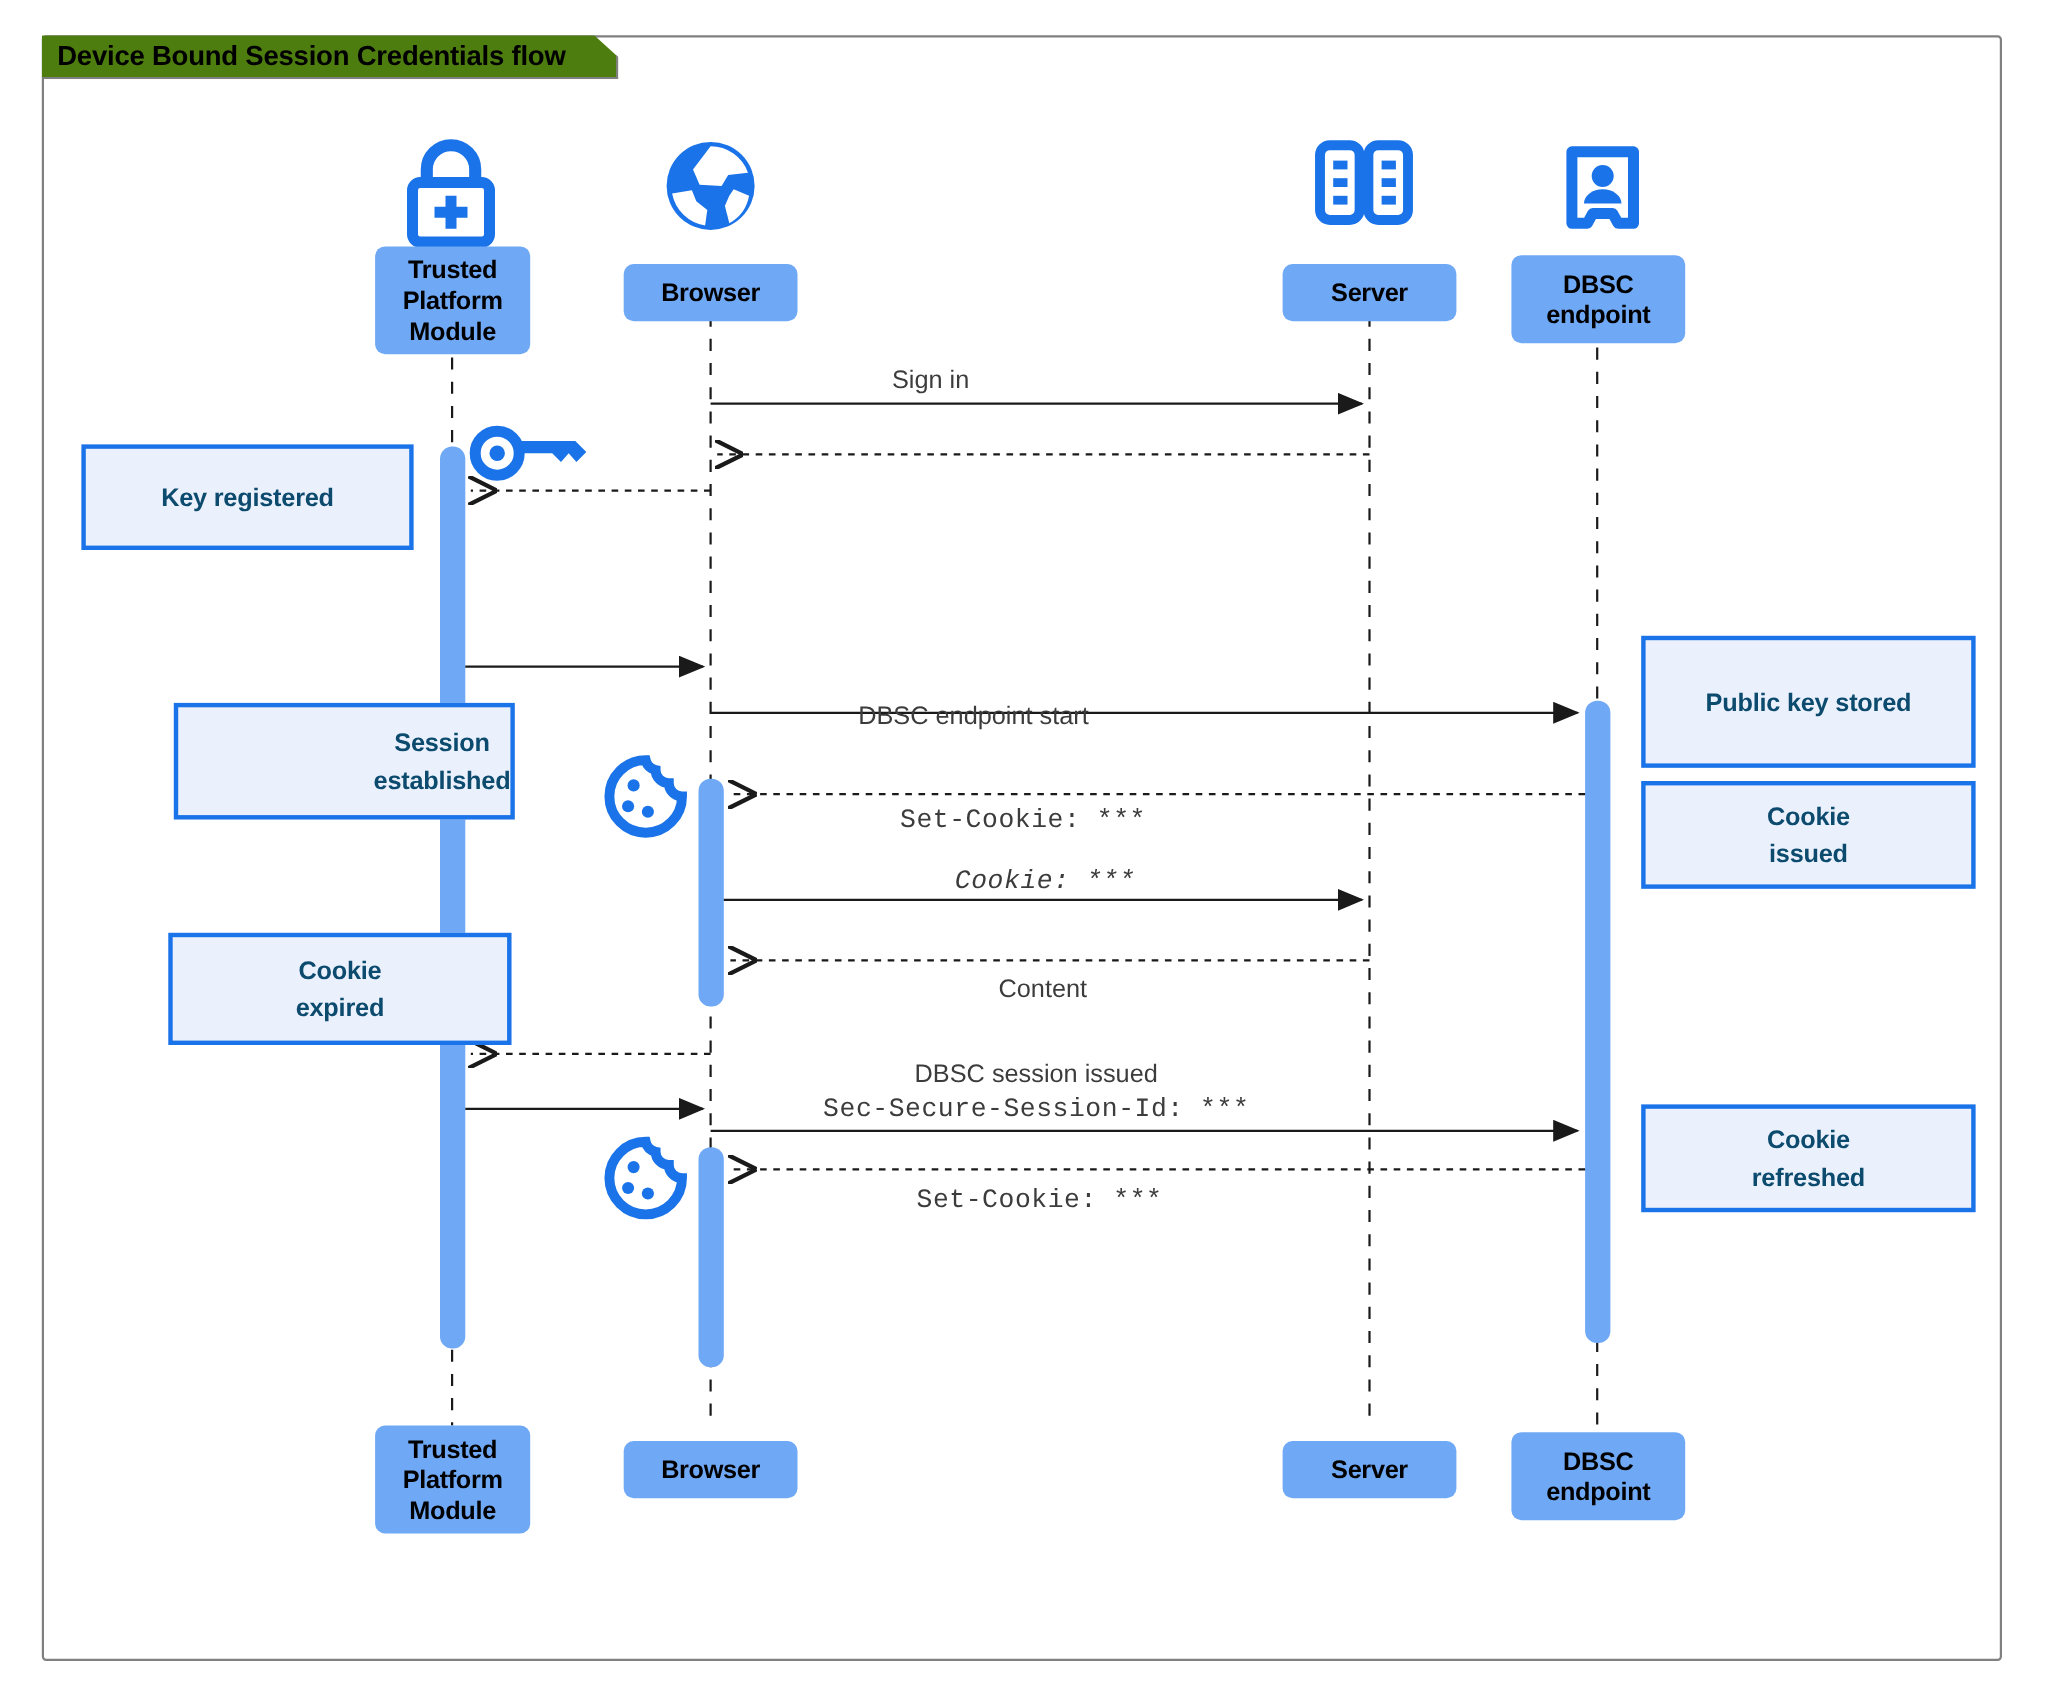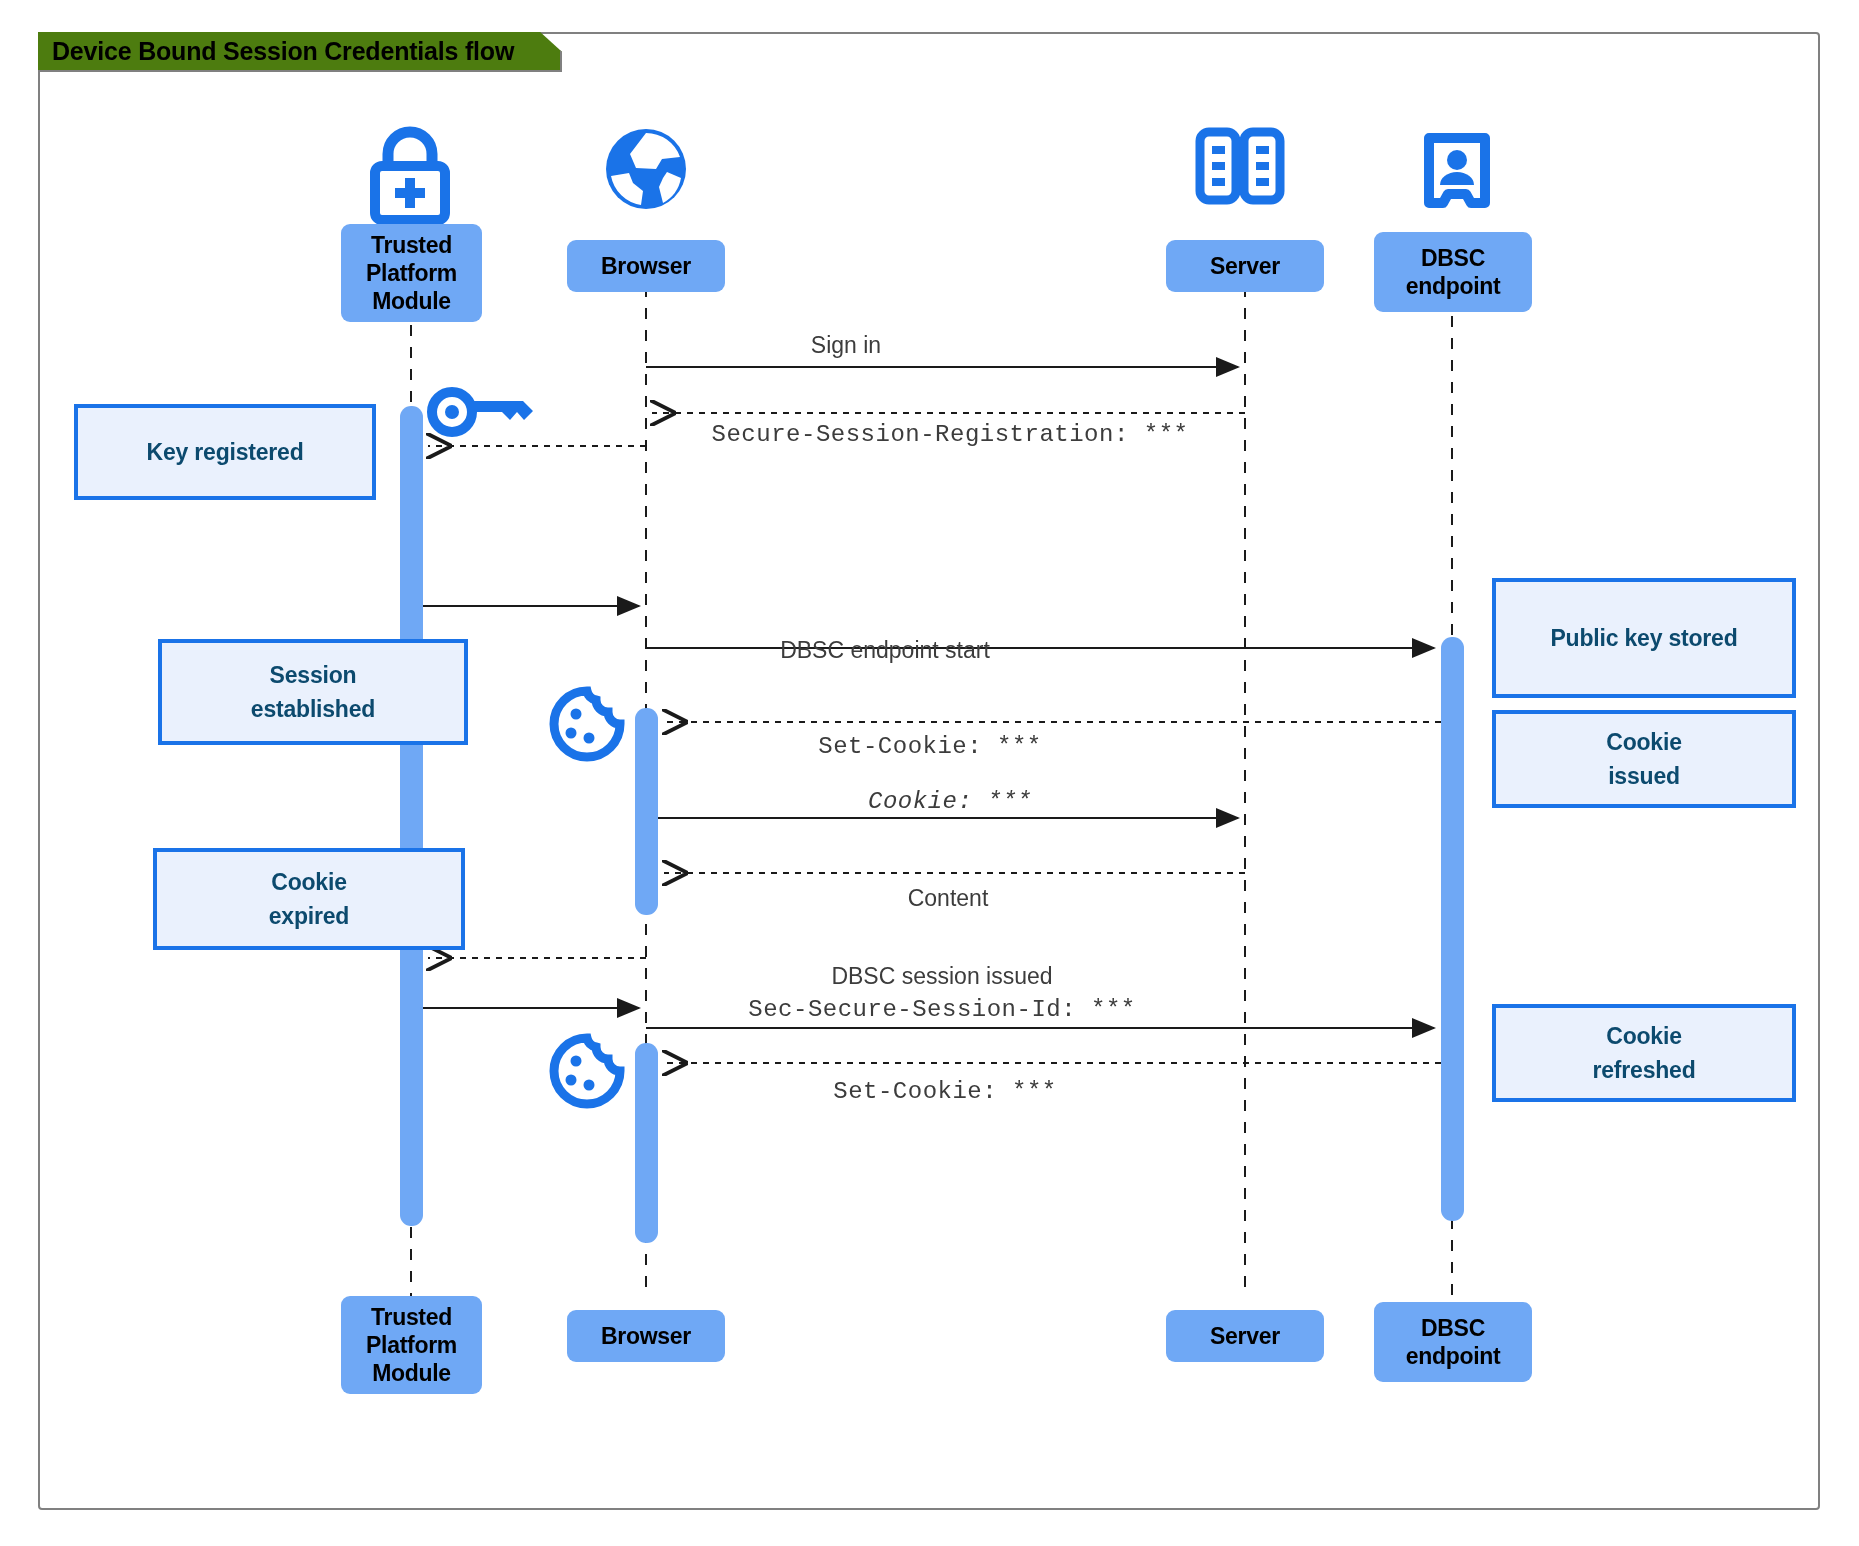--- a/index.html
+++ b/index.html
@@ -246,21 +246,21 @@
   </div>
   <div class="participant-box" style="left:1374px; top:1302px; width:158px; height:80px;">
     <span style="white-space:pre-line">DBSC
 endpoint</span>
   </div>
 
   <div class="note-box" style="left:74px; top:404px; width:302px; height:96px;">
     <span>Key registered</span>
   </div>
 
-  <div class="note-box" style="left:158px; top:639px; width:310px; height:106px;">
+  <div class="note-box" style="left:158px; top:639px; width:310px; height:106px;justify-content:flex-end;">
     <span style="white-space:pre-line">Session
 established</span>
   </div>
 
   <div class="note-box" style="left:153px; top:848px; width:312px; height:102px;">
     <span style="white-space:pre-line">Cookie
 expired</span>
   </div>
 
   <div class="note-box" style="left:1492px; top:578px; width:304px; height:120px;">
@@ -272,21 +272,20 @@
 issued</span>
   </div>
 
   <div class="note-box" style="left:1492px; top:1004px; width:304px; height:98px;">
     <span style="white-space:pre-line">Cookie
 refreshed</span>
   </div>
 
   <div class="msg-label sans" style="left:846px; top:332px; transform:translateX(-50%);">Sign in</div>
 
-  <div class="msg-label mono" style="left:950px; top:421px; transform:translateX(-50%);">Secure-Session-Registration: ***</div>
 
   <div class="msg-label sans" style="left:885px; top:637px; transform:translateX(-50%);">DBSC endpoint start</div>
 
   <div class="msg-label mono" style="left:930px; top:733px; transform:translateX(-50%);">Set-Cookie: ***</div>
 
   <div class="msg-label mono" style="left:950px; top:788px; transform:translateX(-50%);font-style:italic;">Cookie: ***</div>
 
   <div class="msg-label sans" style="left:948px; top:885px; transform:translateX(-50%);">Content</div>
 
   <div class="msg-label sans" style="left:942px; top:963px; transform:translateX(-50%);">DBSC session issued</div>

